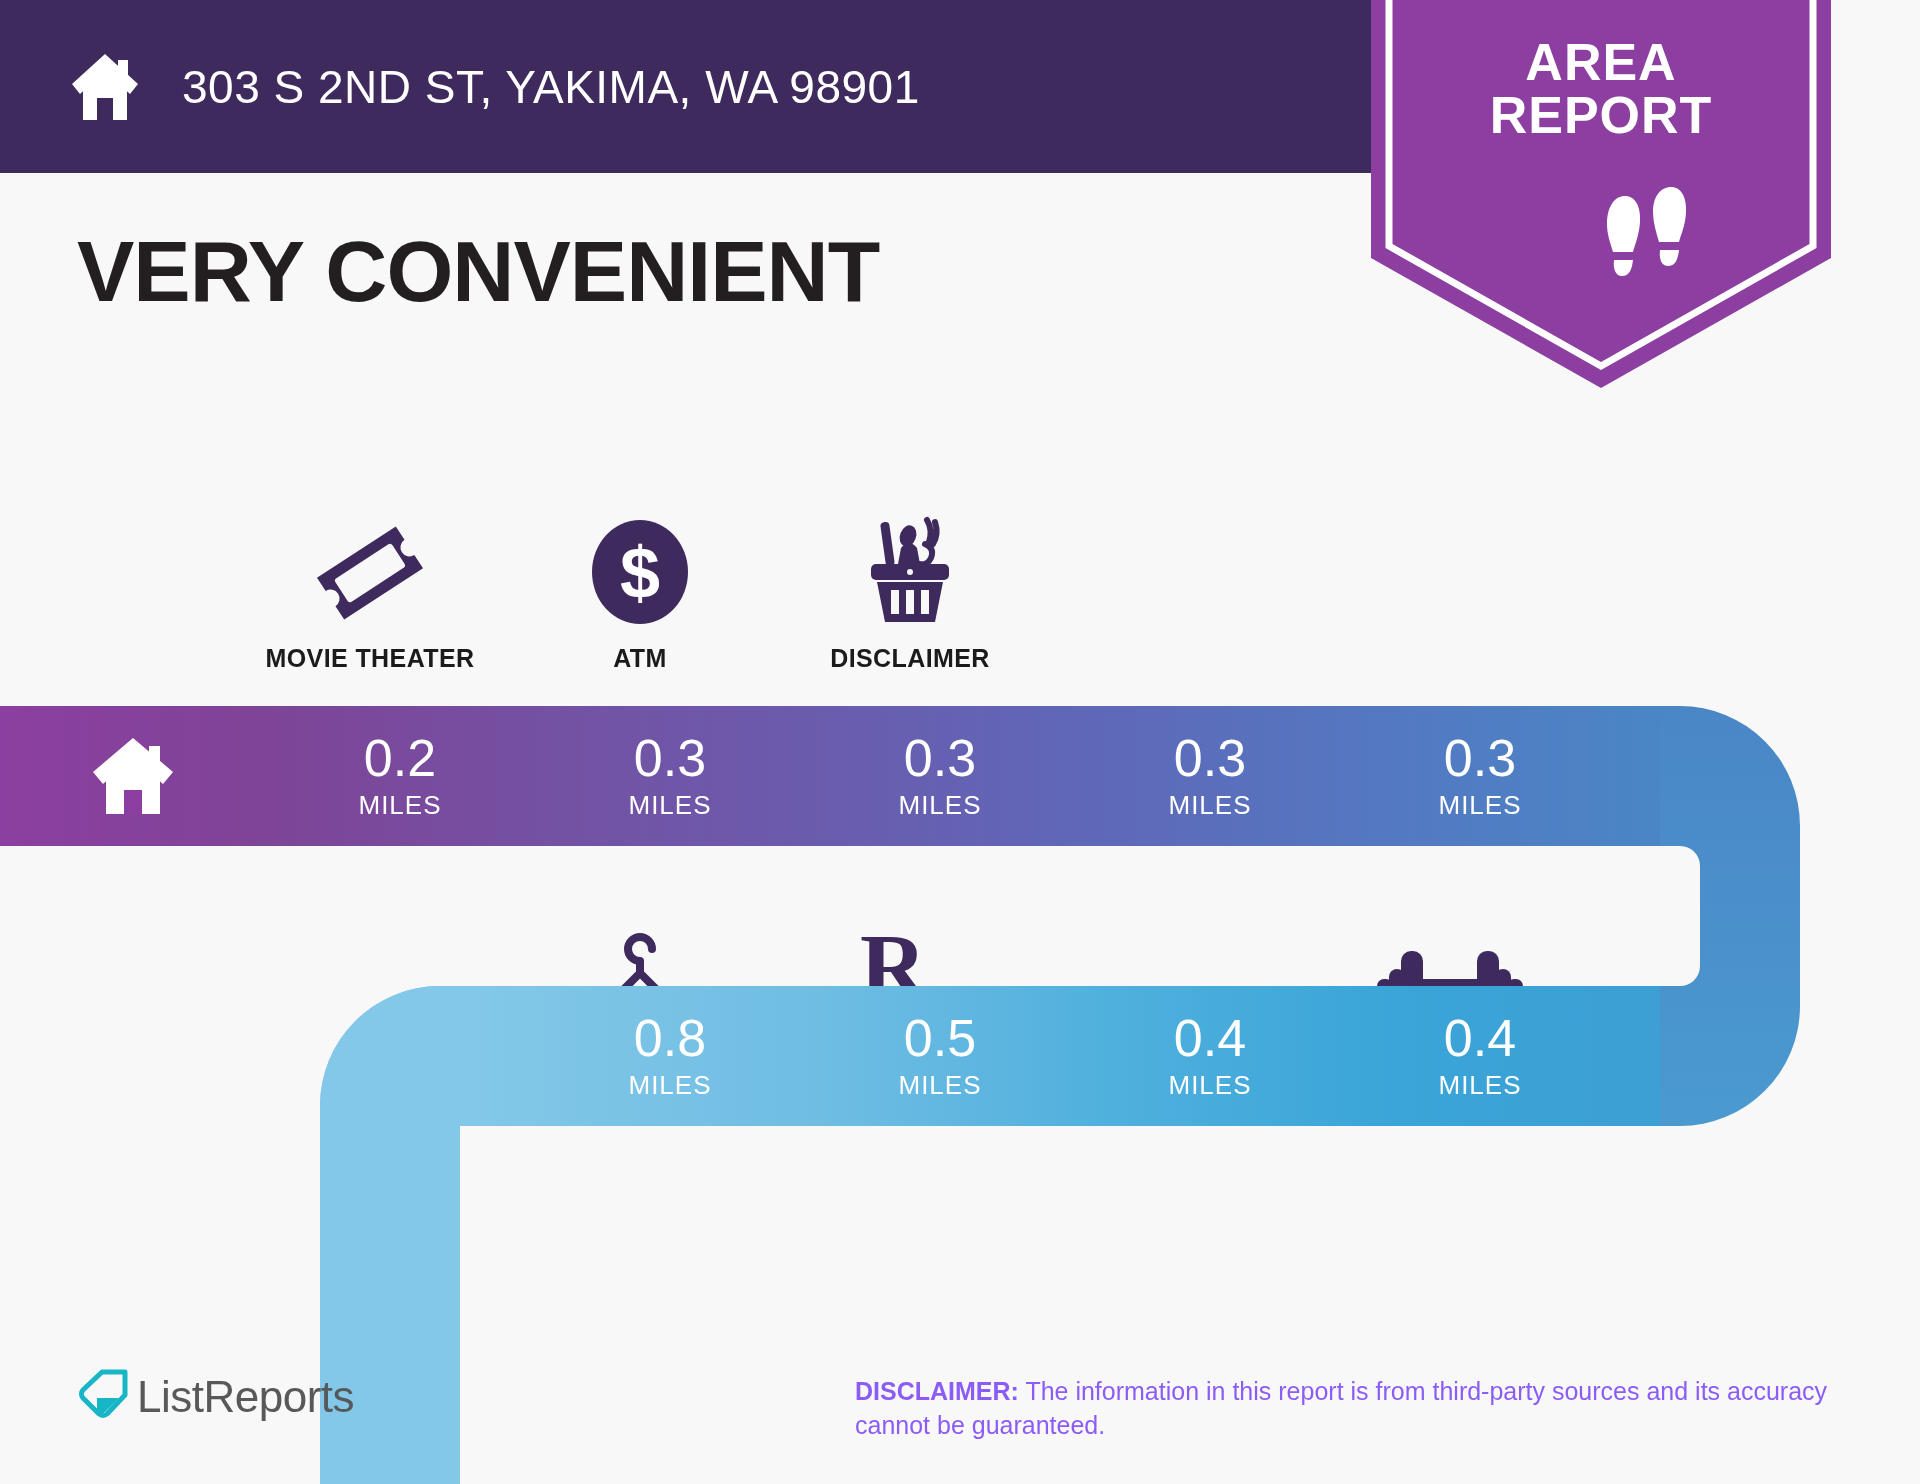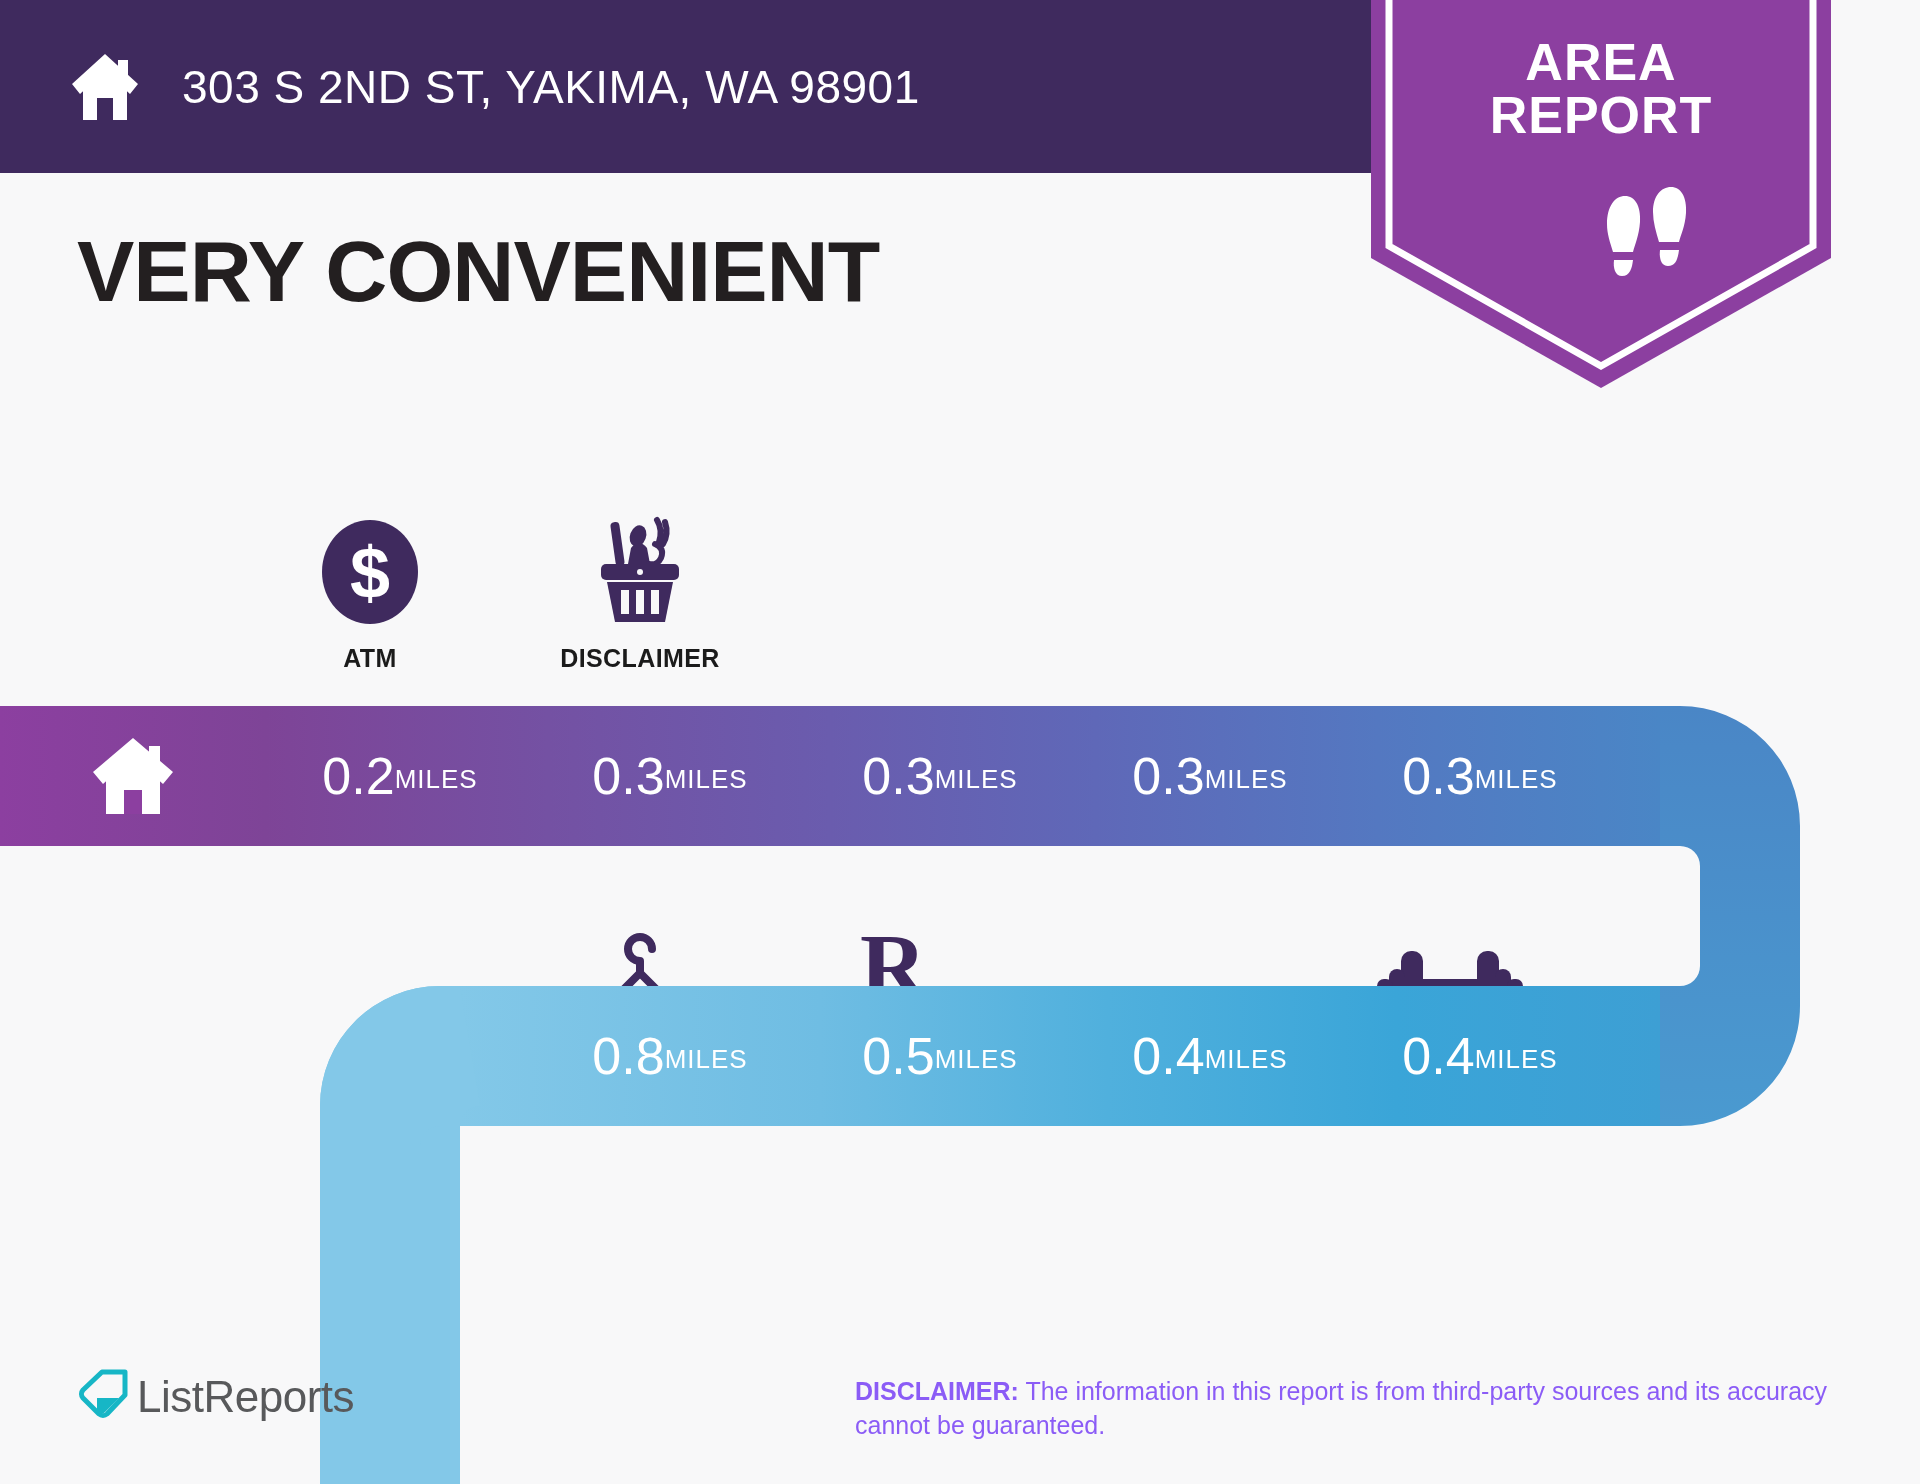--- a/index.html
+++ b/index.html
@@ -58,21 +58,21 @@
   }
   #iconrow1{left:235px;top:510px;}
   #iconrow2{left:505px;top:925px;}
 
   
   .ribbon{position:absolute;left:0;top:706px;width:1920px;height:778px;}
 
   
   .dcell{
     position:absolute;width:270px;height:140px;
-    display:flex;align-items:center;justify-content:center;
+    display:flex;flex-direction:column;align-items:center;justify-content:center;
     color:#fff;
   }
   .dcell .num{font-size:52px;line-height:1;font-weight:400;}
   .dcell .unit{font-size:26px;margin-top:6px;letter-spacing:1px;}
   .home-cell{
     position:absolute;left:0;top:0;width:265px;height:140px;
     display:flex;align-items:center;justify-content:center;
   }
 
   
@@ -118,20 +118,33 @@
         <path d="M13 76 L32 76 C31 84 29 92 21 92 C14 92 12 84 13 76 Z" fill="#fff"></path>
         <path d="M52 28 C52 12 60 3 70 3 C80 3 86 13 85 29 C84 43 80 50 78 58 L58 58 C55 48 52 38 52 28 Z" fill="#fff"></path>
         <path d="M59 66 L78 66 C77 74 75 82 67 82 C60 82 58 74 59 66 Z" fill="#fff"></path>
       </svg>
     </span>
   </div>
 
   <div class="headline">VERY CONVENIENT</div>
 
   <div class="iconrow" id="iconrow1">
+    <div class="iconcell">
+      <span class="gfx">
+        <svg width="110" height="110" viewBox="0 0 110 110">
+          <g fill="#3f2a5e" transform="rotate(-33 55 55)">
+            <path d="M8 30 H102 V46 a9 9 0 0 0 0 18 V80 H8 V64 a9 9 0 0 0 0 -18 Z"></path>
+          </g>
+          <g fill="#f8f8f9" transform="rotate(-33 55 55)">
+            <rect x="21" y="41" width="68" height="28" rx="3"></rect>
+          </g>
+        </svg>
+      </span>
+      <span class="lbl">MOVIE THEATER</span>
+    </div>
     <div class="iconcell">
       <span class="gfx">
         <svg width="110" height="112" viewBox="0 0 110 112">
           <ellipse cx="55" cy="56" rx="48" ry="52" fill="#3f2a5e"></ellipse>
           <text x="55" y="82" font-family="Liberation Sans, sans-serif" font-size="72" font-weight="700" fill="#fff" text-anchor="middle">$</text>
         </svg>
       </span>
       <span class="lbl">ATM</span>
     </div>
     <div class="iconcell">

